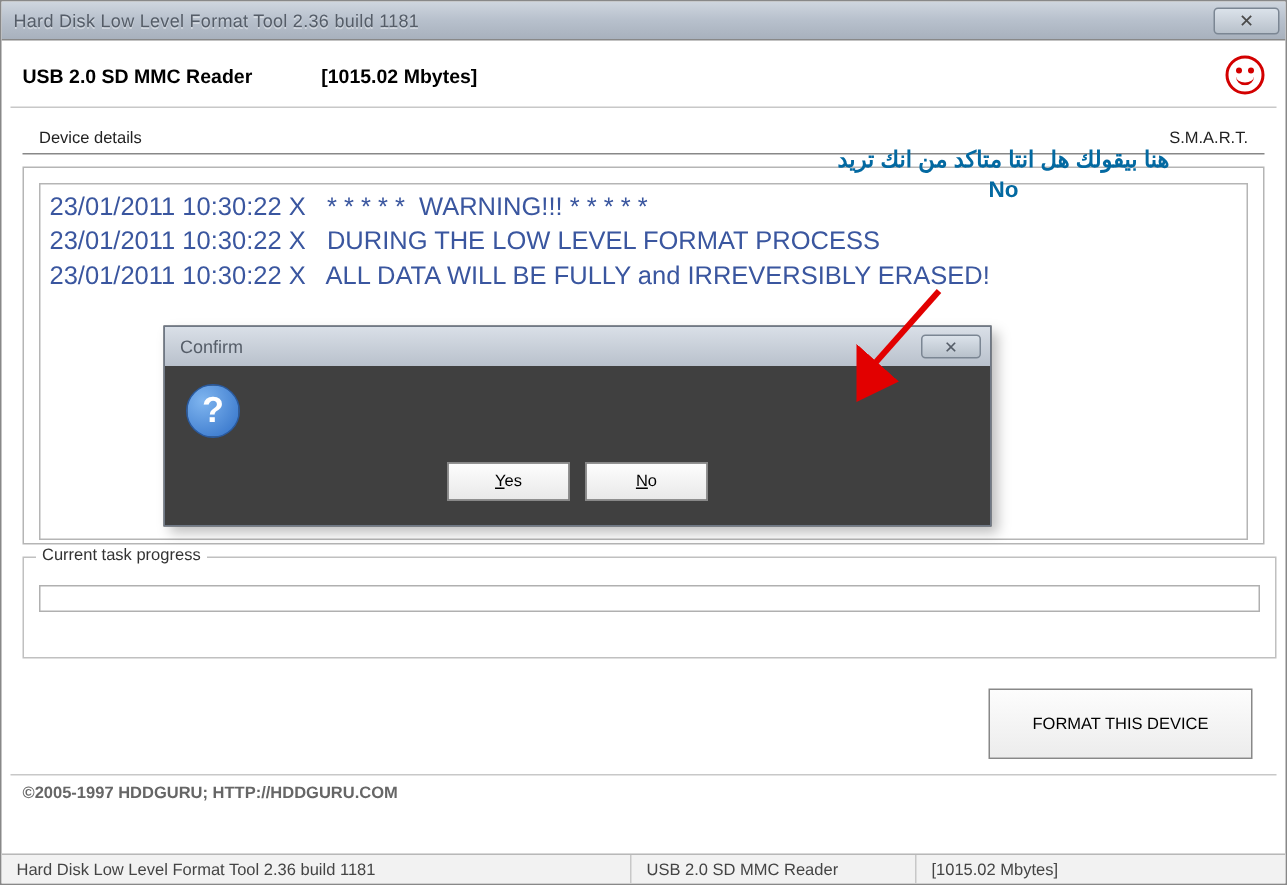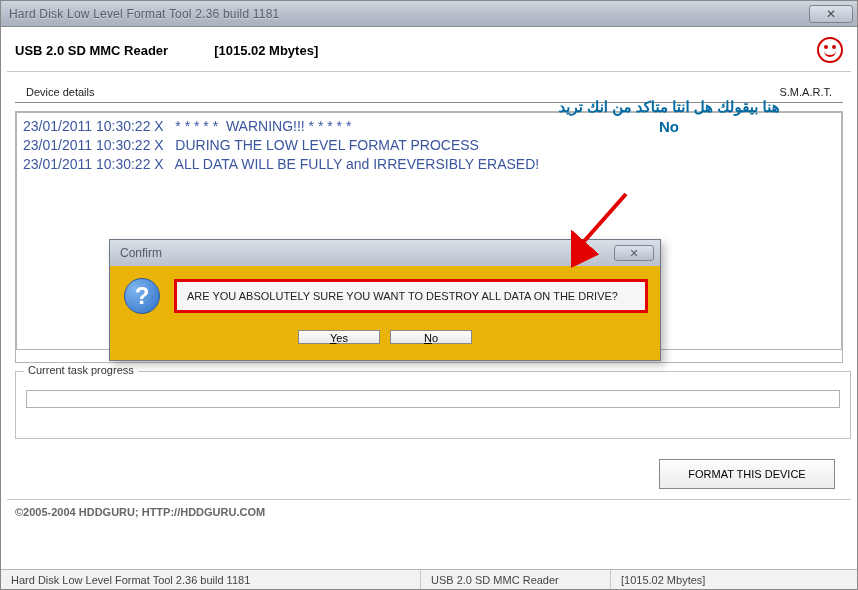--- a/index.html
+++ b/index.html
@@ -111,26 +111,26 @@
   }
 
   .panel {
     margin: 8px 14px 8px 14px;
     border: 1px solid #b5b5b5;
     height: 252px;
     position: relative;
     background: #fff;
   }
   .log-area {
-    margin: 0;
+    margin: 10px;
     border: 1px solid #b5b5b5;
     height: 238px;
     padding: 4px 6px;
     font-family: "Verdana", Arial, sans-serif;
-    font-size: 14px;
+    font-size: 17px;
     color: #3a569f;
     line-height: 1.35;
     white-space: pre;
     overflow: hidden;
     background: #fff;
   }
 
   .progress-group {
     margin: 4px 6px 0 14px;
     border: 1px solid #c0c0c0;
@@ -153,21 +153,21 @@
     background: #fff;
   }
 
   .format-btn-row {
     display: flex;
     justify-content: flex-end;
     padding: 20px 22px 10px 0;
   }
   .format-btn {
     width: 176px;
-    height: 30px;
+    height: 47px;
     border: 1px solid #888;
     background: linear-gradient(to bottom,#fdfdfd,#ececec);
     font-size: 11px;
     cursor: pointer;
     display: flex;
     align-items: center;
     justify-content: center;
   }
 
   .footer-copy {
@@ -194,23 +194,23 @@
     height: 100%;
     display: flex;
     align-items: center;
   }
   .statusbar .cell:last-child { border-right: none; }
 
   
   .confirm {
     position: absolute;
     left: 108px;
-    top: 238px;
+    top: 216px;
     width: 552px;
-    background: #eab308;
+    background: #404040;
     border: 1px solid #6f7885;
     box-shadow: 4px 4px 8px rgba(0,0,0,0.25);
     z-index: 10;
   }
   .confirm-titlebar {
     height: 26px;
     background: linear-gradient(to bottom,#d9dfe7,#b9c1cc);
     display: flex;
     align-items: center;
     padding: 0 6px 0 10px;
@@ -258,21 +258,21 @@
     background: #f6f6f6;
   }
   .confirm-buttons {
     display: flex;
     justify-content: center;
     gap: 10px;
     padding: 10px 0 16px 0;
   }
   .confirm-buttons button {
     width: 82px;
-    height: 14px;
+    height: 26px;
     border: 1px solid #888;
     background: linear-gradient(to bottom,#fdfdfd,#e9e9e9);
     font-size: 11px;
     cursor: pointer;
   }
   .confirm-buttons button .ul { text-decoration: underline; }
 
   
   .annotation {
     position: absolute;
@@ -333,40 +333,37 @@
   <div class="progress-bar"></div>
 </div>
 
 <div class="format-btn-row">
   <div class="format-btn">
     <span>FORMAT THIS DEVICE</span>
   </div>
 </div>
 
 <div class="hr-sep"></div>
-<div class="footer-copy">©2005-2004 HDDGURU;  HTTP://HDDGURU.COM</div>
+<div class="footer-copy">©2005-1997 HDDGURU;  HTTP://HDDGURU.COM</div>
 
 <div class="statusbar">
   <div class="cell" style="width:420px">Hard Disk Low Level Format Tool 2.36 build 1181</div>
   <div class="cell" style="width:190px">USB 2.0 SD MMC Reader</div>
   <div class="cell">[1015.02 Mbytes]</div>
 </div>
 
 <div class="confirm">
   <div class="confirm-titlebar">
     <span class="t">Confirm</span>
     <div class="x">
       <span>✕</span>
     </div>
   </div>
   <div class="confirm-body">
     <div class="q-icon">?</div>
-    <div class="confirm-msg-box">
-      <span>ARE YOU ABSOLUTELY SURE YOU WANT TO DESTROY ALL DATA ON THE DRIVE?</span>
-    </div>
   </div>
   <div class="confirm-buttons">
     <button><span class="ul">Y</span><span>es</span></button>
     <button><span class="ul">N</span><span>o</span></button>
   </div>
 </div>
 
 <div class="annotation">
   <div>هنا بيقولك هل انتا متاكد من انك تريد</div>
   <div style="direction:ltr">No</div>

